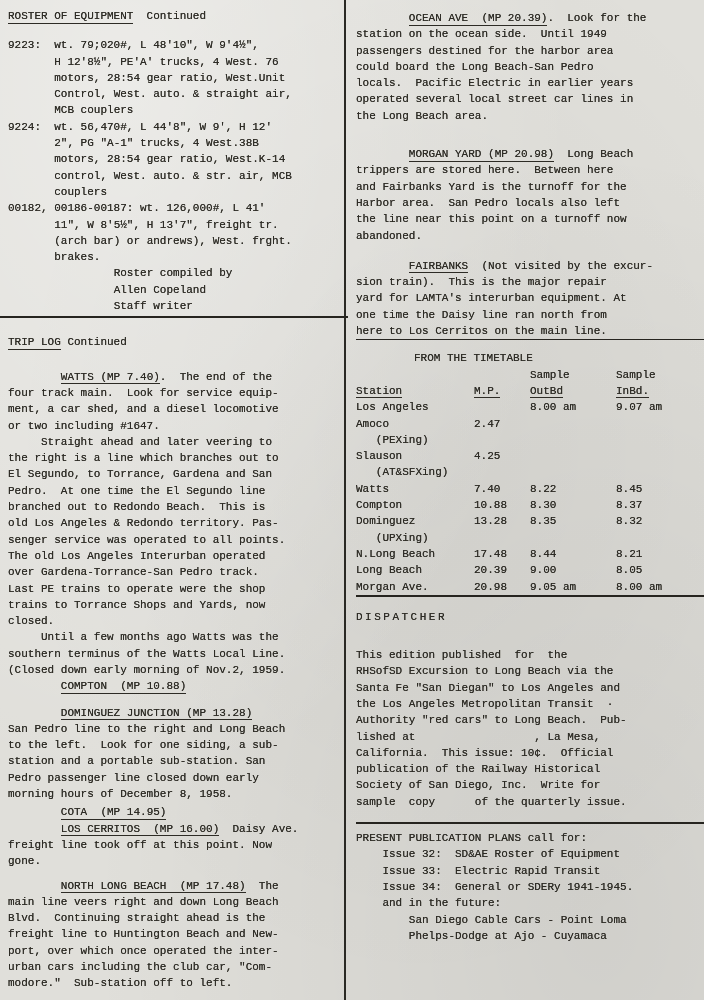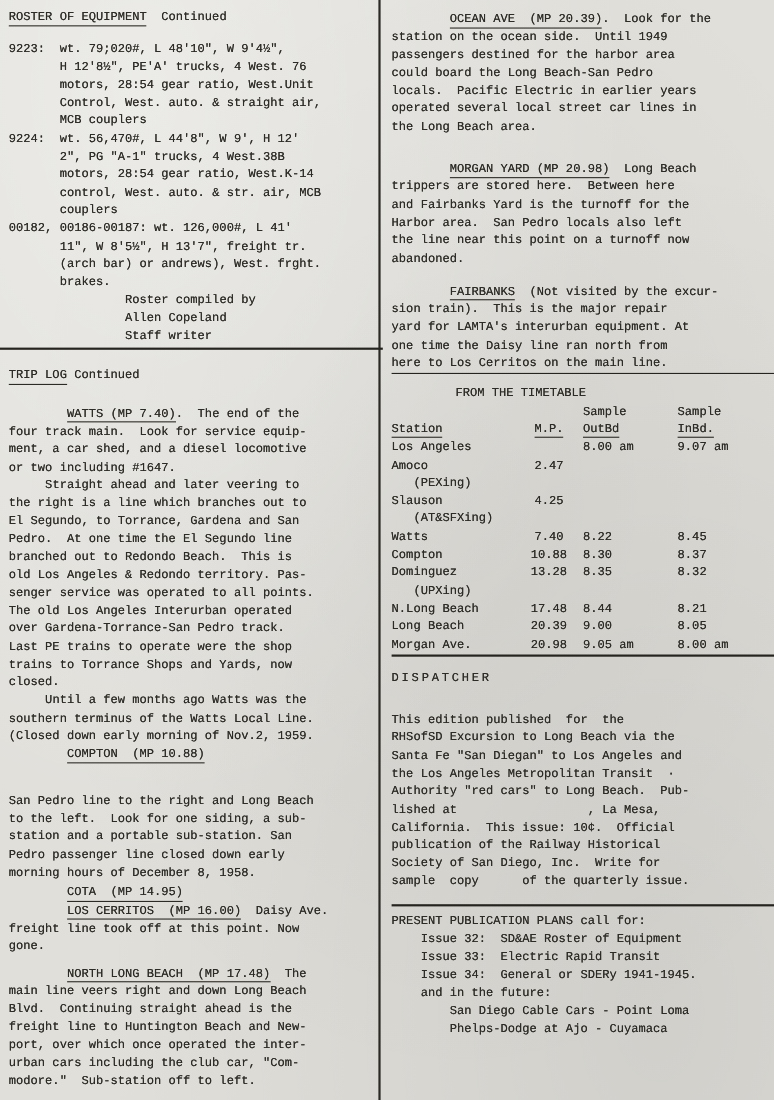--- a/index.html
+++ b/index.html
@@ -31,21 +31,21 @@
   .lastline-underlined{white-space:pre;border-bottom:1.8px solid #26241f;}
   .txt{text-shadow:0 0 .45px rgba(45,43,37,.85);}
   
   .mt2{margin-top:2px}.mt6{margin-top:6px}.mt8{margin-top:8px}
   .mt10{margin-top:10px}.mt12{margin-top:12px}.mt13{margin-top:13px}.mt14{margin-top:14px}
   .mt16{margin-top:16px}.mt18{margin-top:18px}.mt22{margin-top:22px}
   
   .tt-title{width:max-content;margin-left:58px;}
   .tt-row{display:grid;grid-template-columns:118px 56px 86px 1fr;}
   .tt-row>span{white-space:pre;overflow:visible;}
-  .tt-mp{text-align:center;padding-right:6px;font-family:Liberation Mono, monospace;}
+  .tt-mp{text-align:left;padding-right:6px;font-family:Liberation Mono, monospace;}
   .tt-head .u{border-bottom-width:1.8px;}
   
   .disp-title{width:max-content;letter-spacing:2.5px;}
 </style>
 </head>
 <body>
 
 <div class="page txt">
 
   <div class="divider"></div>
@@ -91,21 +91,21 @@
 over Gardena-Torrance-San Pedro track.
 Last PE trains to operate were the shop
 trains to Torrance Shops and Yards, now
 closed.
      Until a few months ago Watts was the
 southern terminus of the Watts Local Line.
 (Closed down early morning of Nov.2, 1959.</span></p>
 
     <p class="pre"><span>        </span><span class="u">COMPTON  (MP 10.88)</span></p>
 
-    <p class="pre mt10"><span>        </span><span>
+    <p class="pre mt10"><span>        </span><span class="u">DOMINGUEZ JUNCTION (MP 13.28)</span><span>
 San Pedro line to the right and Long Beach
 to the left.  Look for one siding, a sub-
 station and a portable sub-station. San
 Pedro passenger line closed down early
 morning hours of December 8, 1958.</span></p>
 
     <p class="pre mt2"><span>        </span><span class="u">COTA  (MP 14.95)</span></p>
 
     <p class="pre"><span>        </span><span class="u">LOS CERRITOS  (MP 16.00)</span><span>  Daisy Ave.
 freight line took off at this point. Now

